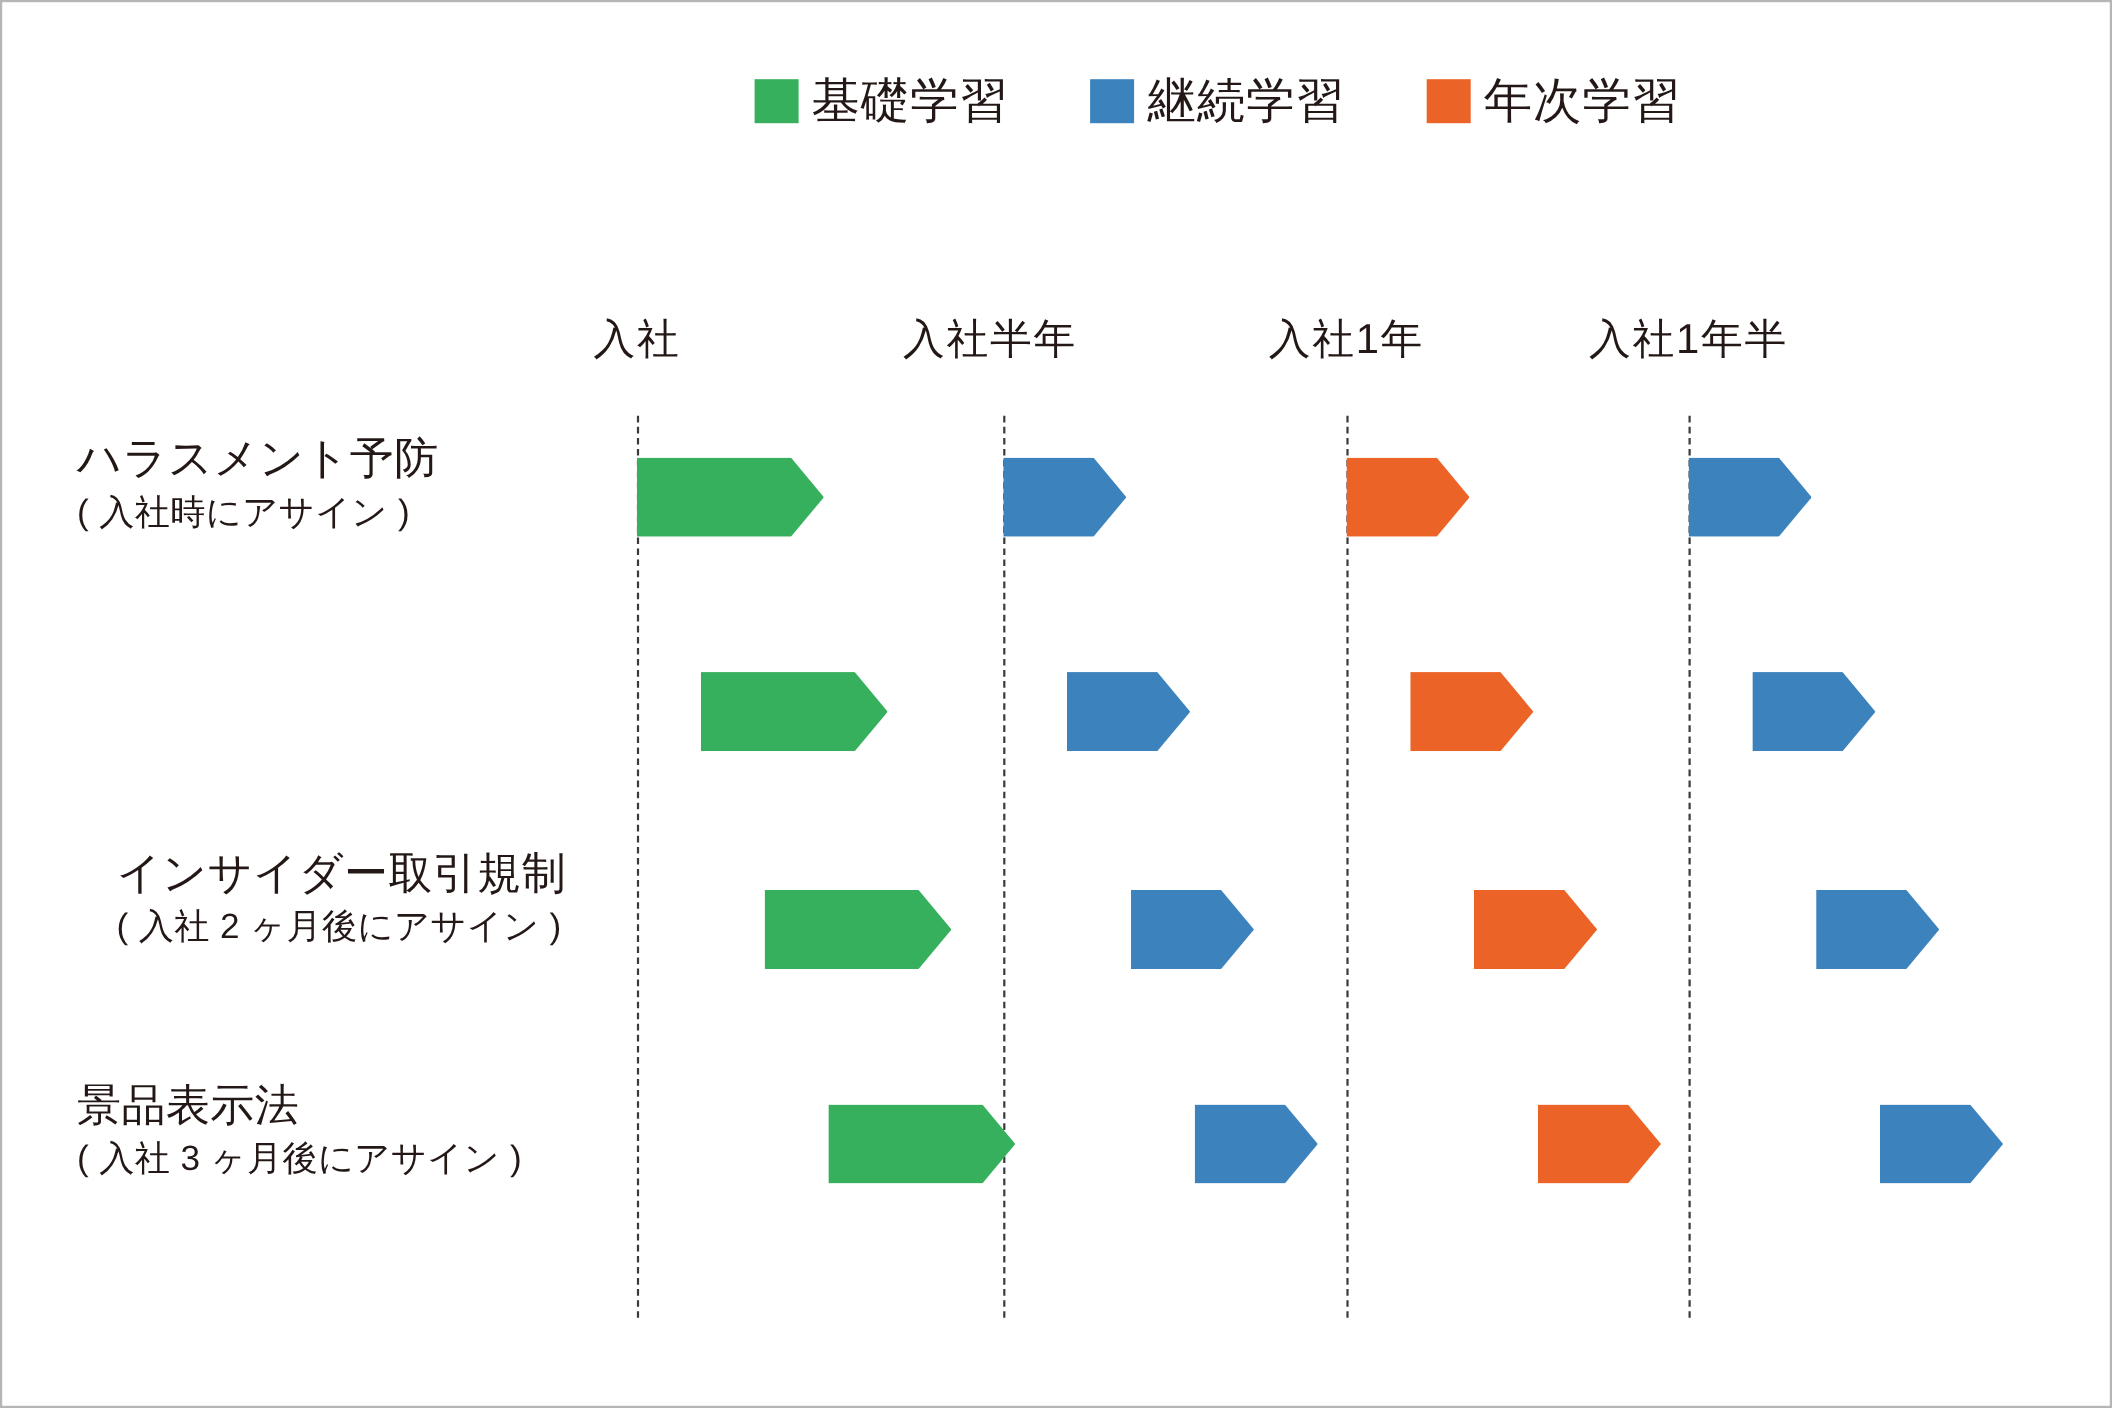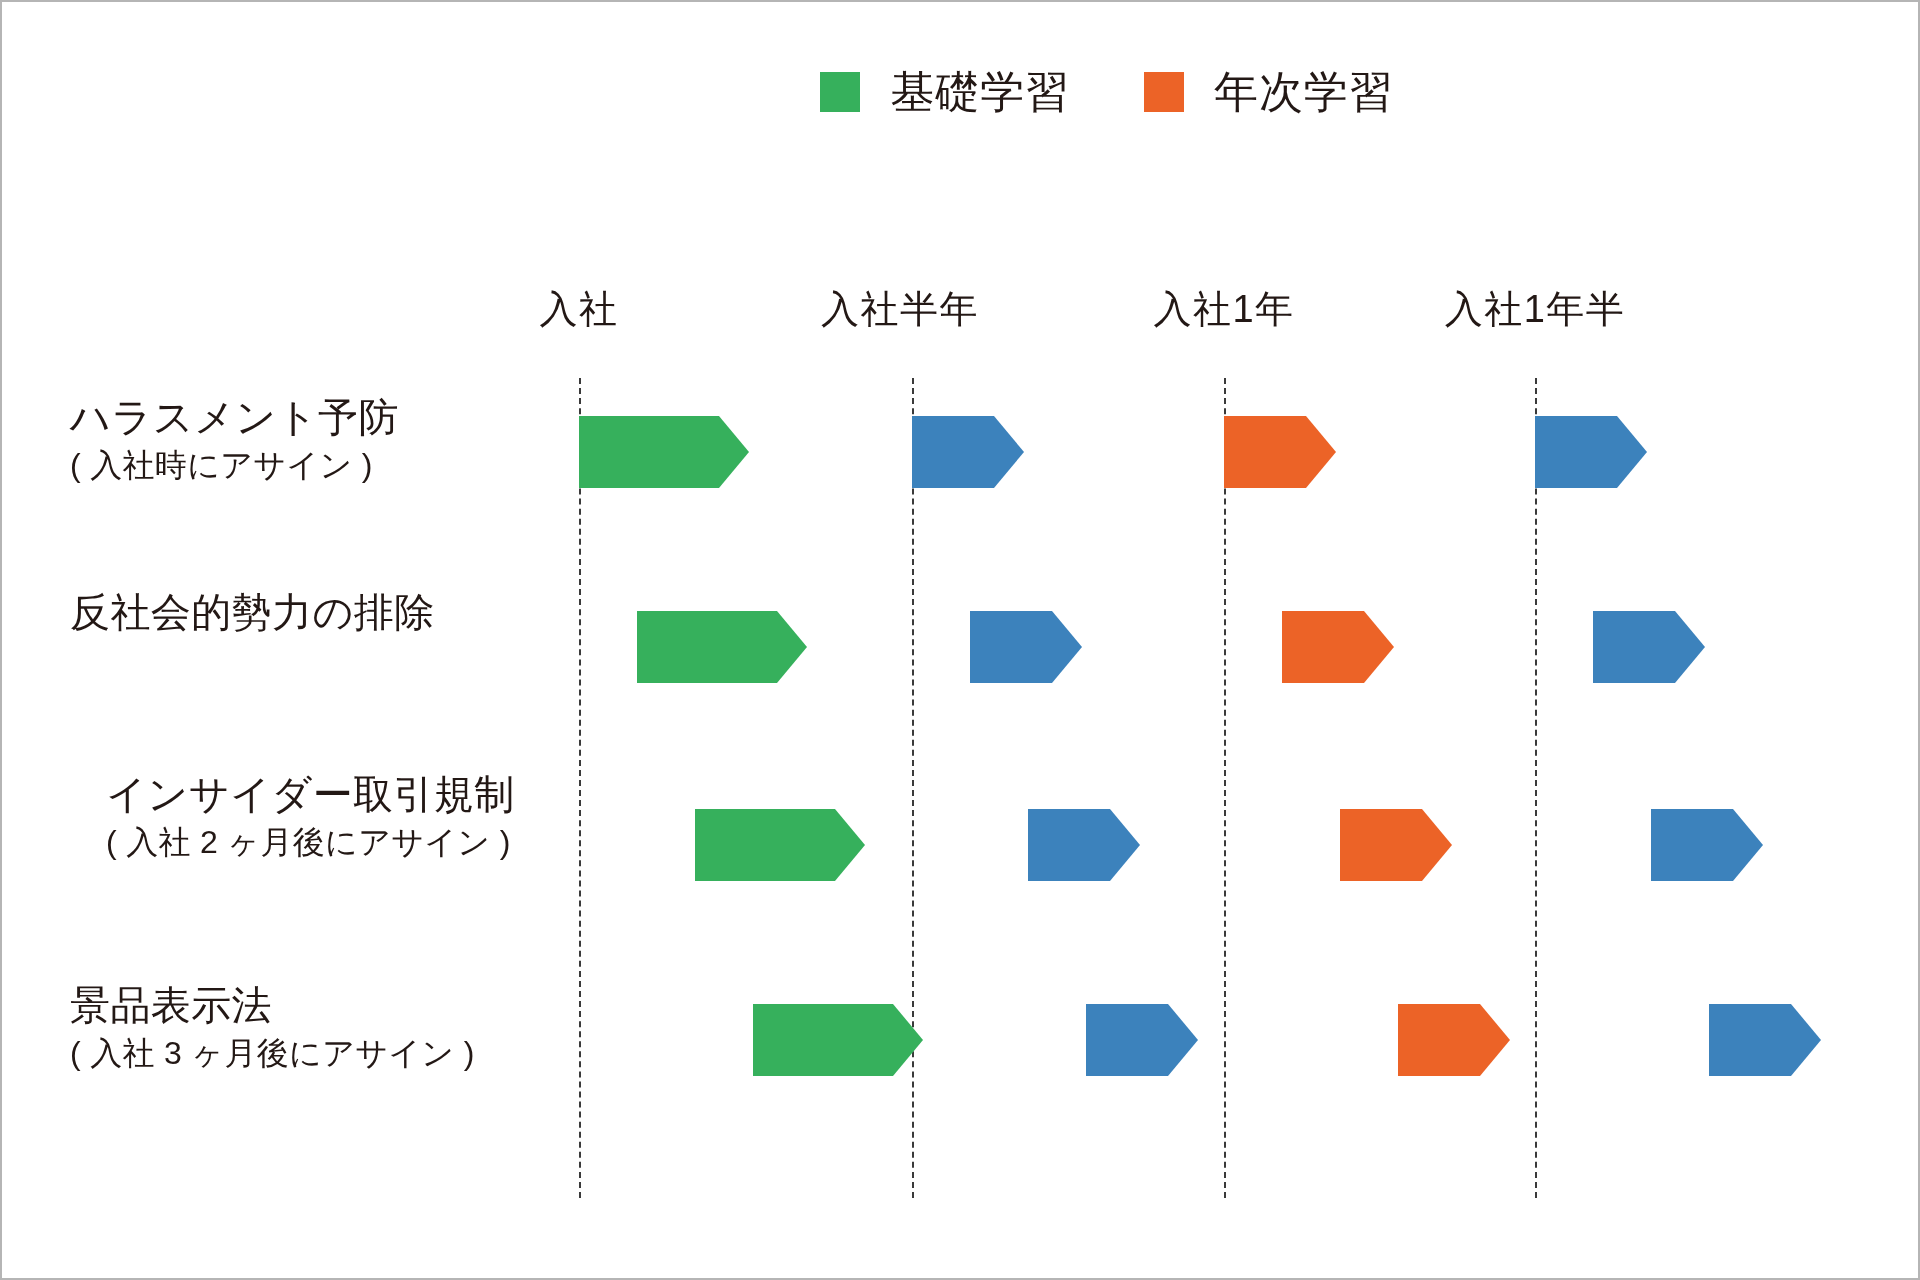--- a/index.html
+++ b/index.html
@@ -33,21 +33,21 @@
     display: flex;
     justify-content: center;
     align-items: center;
     gap: 74px;
     padding-left: 290px;
     box-sizing: border-box;
   }
   .legend-item {
     display: flex;
     align-items: center;
-    gap: 30px;
+    gap: 12px;
   }
   .legend-swatch {
     width: 40px;
     height: 40px;
     flex: 0 0 auto;
   }
   .legend-label {
     font-size: 44px;
     line-height: 1;
     color: #231815;
@@ -108,41 +108,44 @@
 <body>
 
 <div id="canvas">
 
   <div id="legend">
     <div class="legend-item">
       <span class="legend-swatch" style="background: rgb(54, 176, 92);"></span>
       <span class="legend-label">基礎学習</span>
     </div>
     <div class="legend-item">
+      <span class="legend-swatch" style="background: rgb(60, 130, 188);"></span>
+      <span class="legend-label">継続学習</span>
+    </div>
+    <div class="legend-item">
       <span class="legend-swatch" style="background: rgb(236, 99, 39);"></span>
       <span class="legend-label">年次学習</span>
     </div>
   </div>
 
   <div class="col-header" style="left: 577px;">入社</div>
   <div class="col-header" style="left: 898px;">入社半年</div>
   <div class="col-header" style="left: 1222px;">入社1年</div>
   <div class="col-header" style="left: 1533px;">入社1年半</div>
 
   <div class="milestone-line" style="left: 577px;"></div>
   <div class="milestone-line" style="left: 910px;"></div>
   <div class="milestone-line" style="left: 1222px;"></div>
   <div class="milestone-line" style="left: 1533px;"></div>
 
   <div class="row-label" style="top: 392px;">
     <span class="row-title">ハラスメント予防</span>
     <span class="row-sub">( 入社時にアサイン )</span>
   </div>
   <div class="row-label" style="top: 587px;">
-    <span class="row-title">反社会的勢力の排除</span>
   </div>
   <div class="row-label" style="top: 769px; margin-left: 36px;">
     <span class="row-title">インサイダー取引規制</span>
     <span class="row-sub">( 入社 2 ヶ月後にアサイン )</span>
   </div>
   <div class="row-label" style="top: 980px;">
     <span class="row-title">景品表示法</span>
     <span class="row-sub">( 入社 3 ヶ月後にアサイン )</span>
   </div>
 

